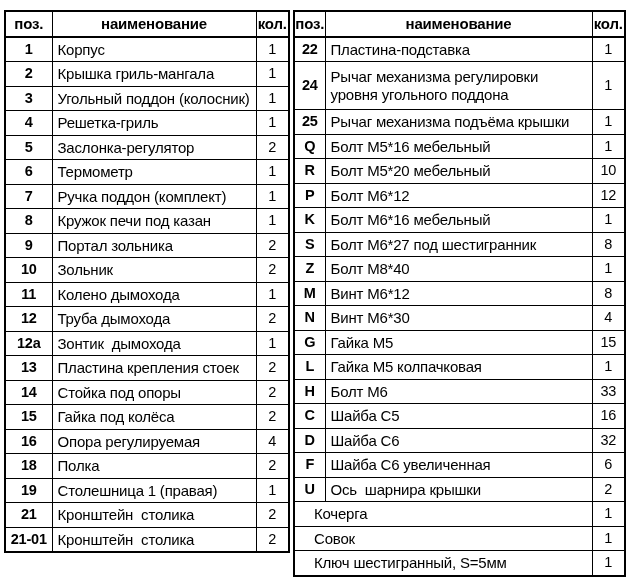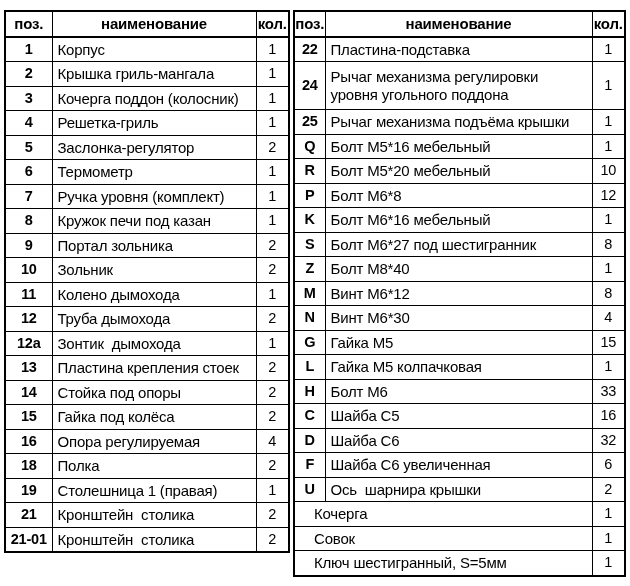--- a/index.html
+++ b/index.html
@@ -93,41 +93,41 @@
           <td class="name">Корпус</td>
           <td class="qty">1</td>
         </tr>
         <tr>
           <td class="pos">2</td>
           <td class="name">Крышка гриль-мангала</td>
           <td class="qty">1</td>
         </tr>
         <tr>
           <td class="pos">3</td>
-          <td class="name">Кочерга поддон (колосник)</td>
+          <td class="name">Угольный поддон (колосник)</td>
           <td class="qty">1</td>
         </tr>
         <tr>
           <td class="pos">4</td>
           <td class="name">Решетка-гриль</td>
           <td class="qty">1</td>
         </tr>
         <tr>
           <td class="pos">5</td>
           <td class="name">Заслонка-регулятор</td>
           <td class="qty">2</td>
         </tr>
         <tr>
           <td class="pos">6</td>
           <td class="name">Термометр</td>
           <td class="qty">1</td>
         </tr>
         <tr>
           <td class="pos">7</td>
-          <td class="name">Ручка уровня (комплект)</td>
+          <td class="name">Ручка поддон (комплект)</td>
           <td class="qty">1</td>
         </tr>
         <tr>
           <td class="pos">8</td>
           <td class="name">Кружок печи под казан</td>
           <td class="qty">1</td>
         </tr>
         <tr>
           <td class="pos">9</td>
           <td class="name">Портал зольника</td>
@@ -230,21 +230,21 @@
           <td class="name">Болт М5*16 мебельный</td>
           <td class="qty">1</td>
         </tr>
         <tr>
           <td class="pos">R</td>
           <td class="name">Болт М5*20 мебельный</td>
           <td class="qty">10</td>
         </tr>
         <tr>
           <td class="pos">P</td>
-          <td class="name">Болт М6*8</td>
+          <td class="name">Болт М6*12</td>
           <td class="qty">12</td>
         </tr>
         <tr>
           <td class="pos">K</td>
           <td class="name">Болт М6*16 мебельный</td>
           <td class="qty">1</td>
         </tr>
         <tr>
           <td class="pos">S</td>
           <td class="name">Болт М6*27 под шестигранник</td>

